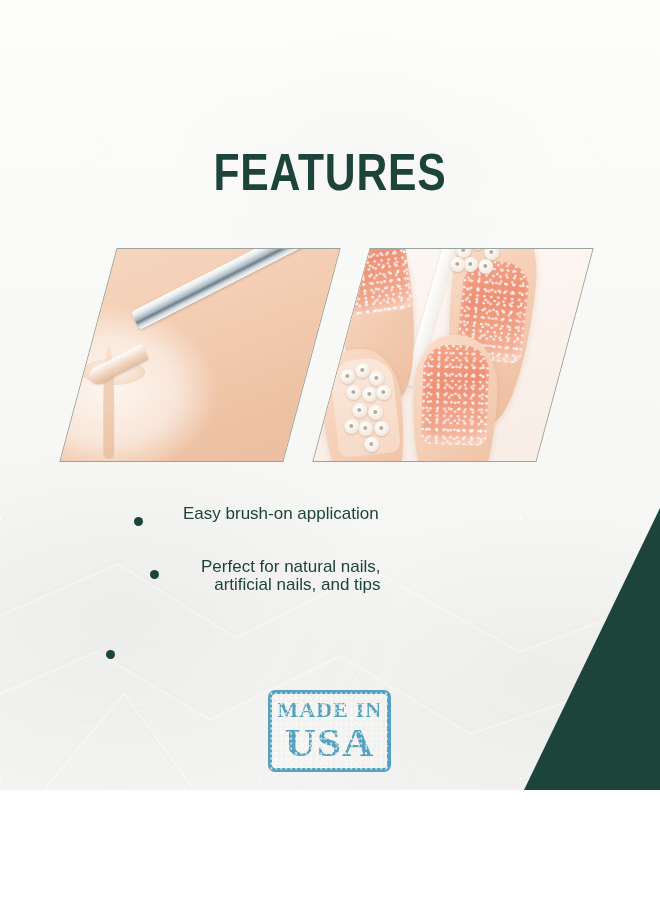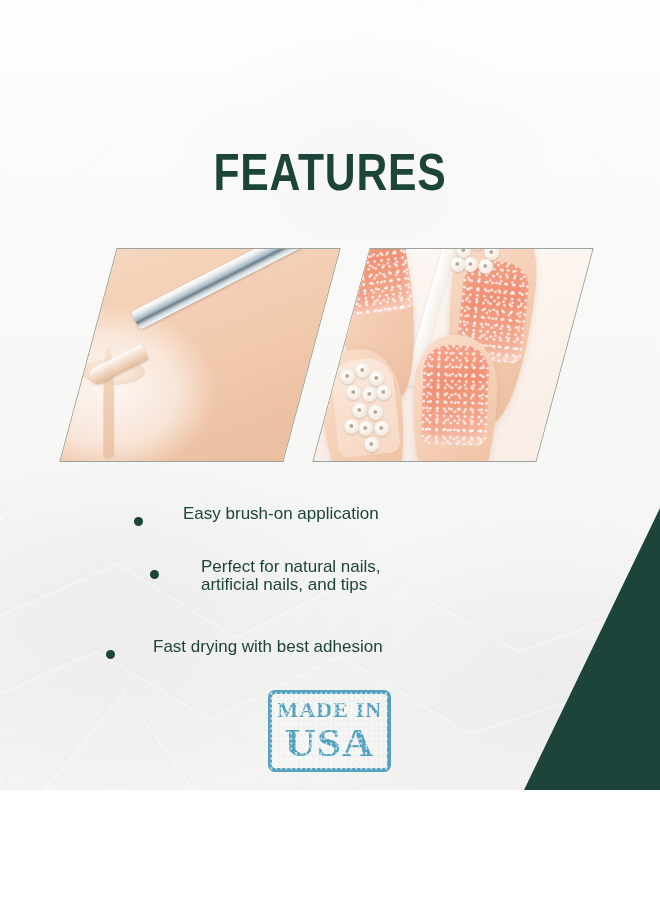--- a/index.html
+++ b/index.html
@@ -227,21 +227,21 @@
   }
   .btext {
     font-size: 17px;
     line-height: 1.08;
     color: #1d443a;
     white-space: pre-line;
   }
   .row-1 { left: 134px; top: 10px; }
   .row-1 .btext { margin-left: 40px; }
   .row-2 { left: 150px; top: 63px; }
-  .row-2 .btext { margin-left: 42px; text-align: left; }
+  .row-2 .btext { margin-left: 42px; text-align: right; }
   .row-3 { left: 106px; top: 143px; }
   .row-3 .btext { margin-left: 38px; }
 
   
   .stamp-wrap {
     position: absolute;
     left: 268px;
     top: 690px;
     width: 123px;
     height: 82px;
@@ -382,21 +382,20 @@
     </div>
 
     <div class="bullet-row row-2">
       <span class="dot"></span>
       <span class="btext">Perfect for natural nails,
 artificial nails, and tips</span>
     </div>
 
     <div class="bullet-row row-3">
       <span class="dot"></span>
-      <span class="btext">Fast drying with best adhesion</span>
     </div>
 
   </div>
 
   <div class="stamp-wrap">
     <div class="stamp">
       <div class="stamp-top">MADE IN</div>
       <div class="stamp-bottom">USA</div>
       <div class="stamp-noise"></div>
     </div>

